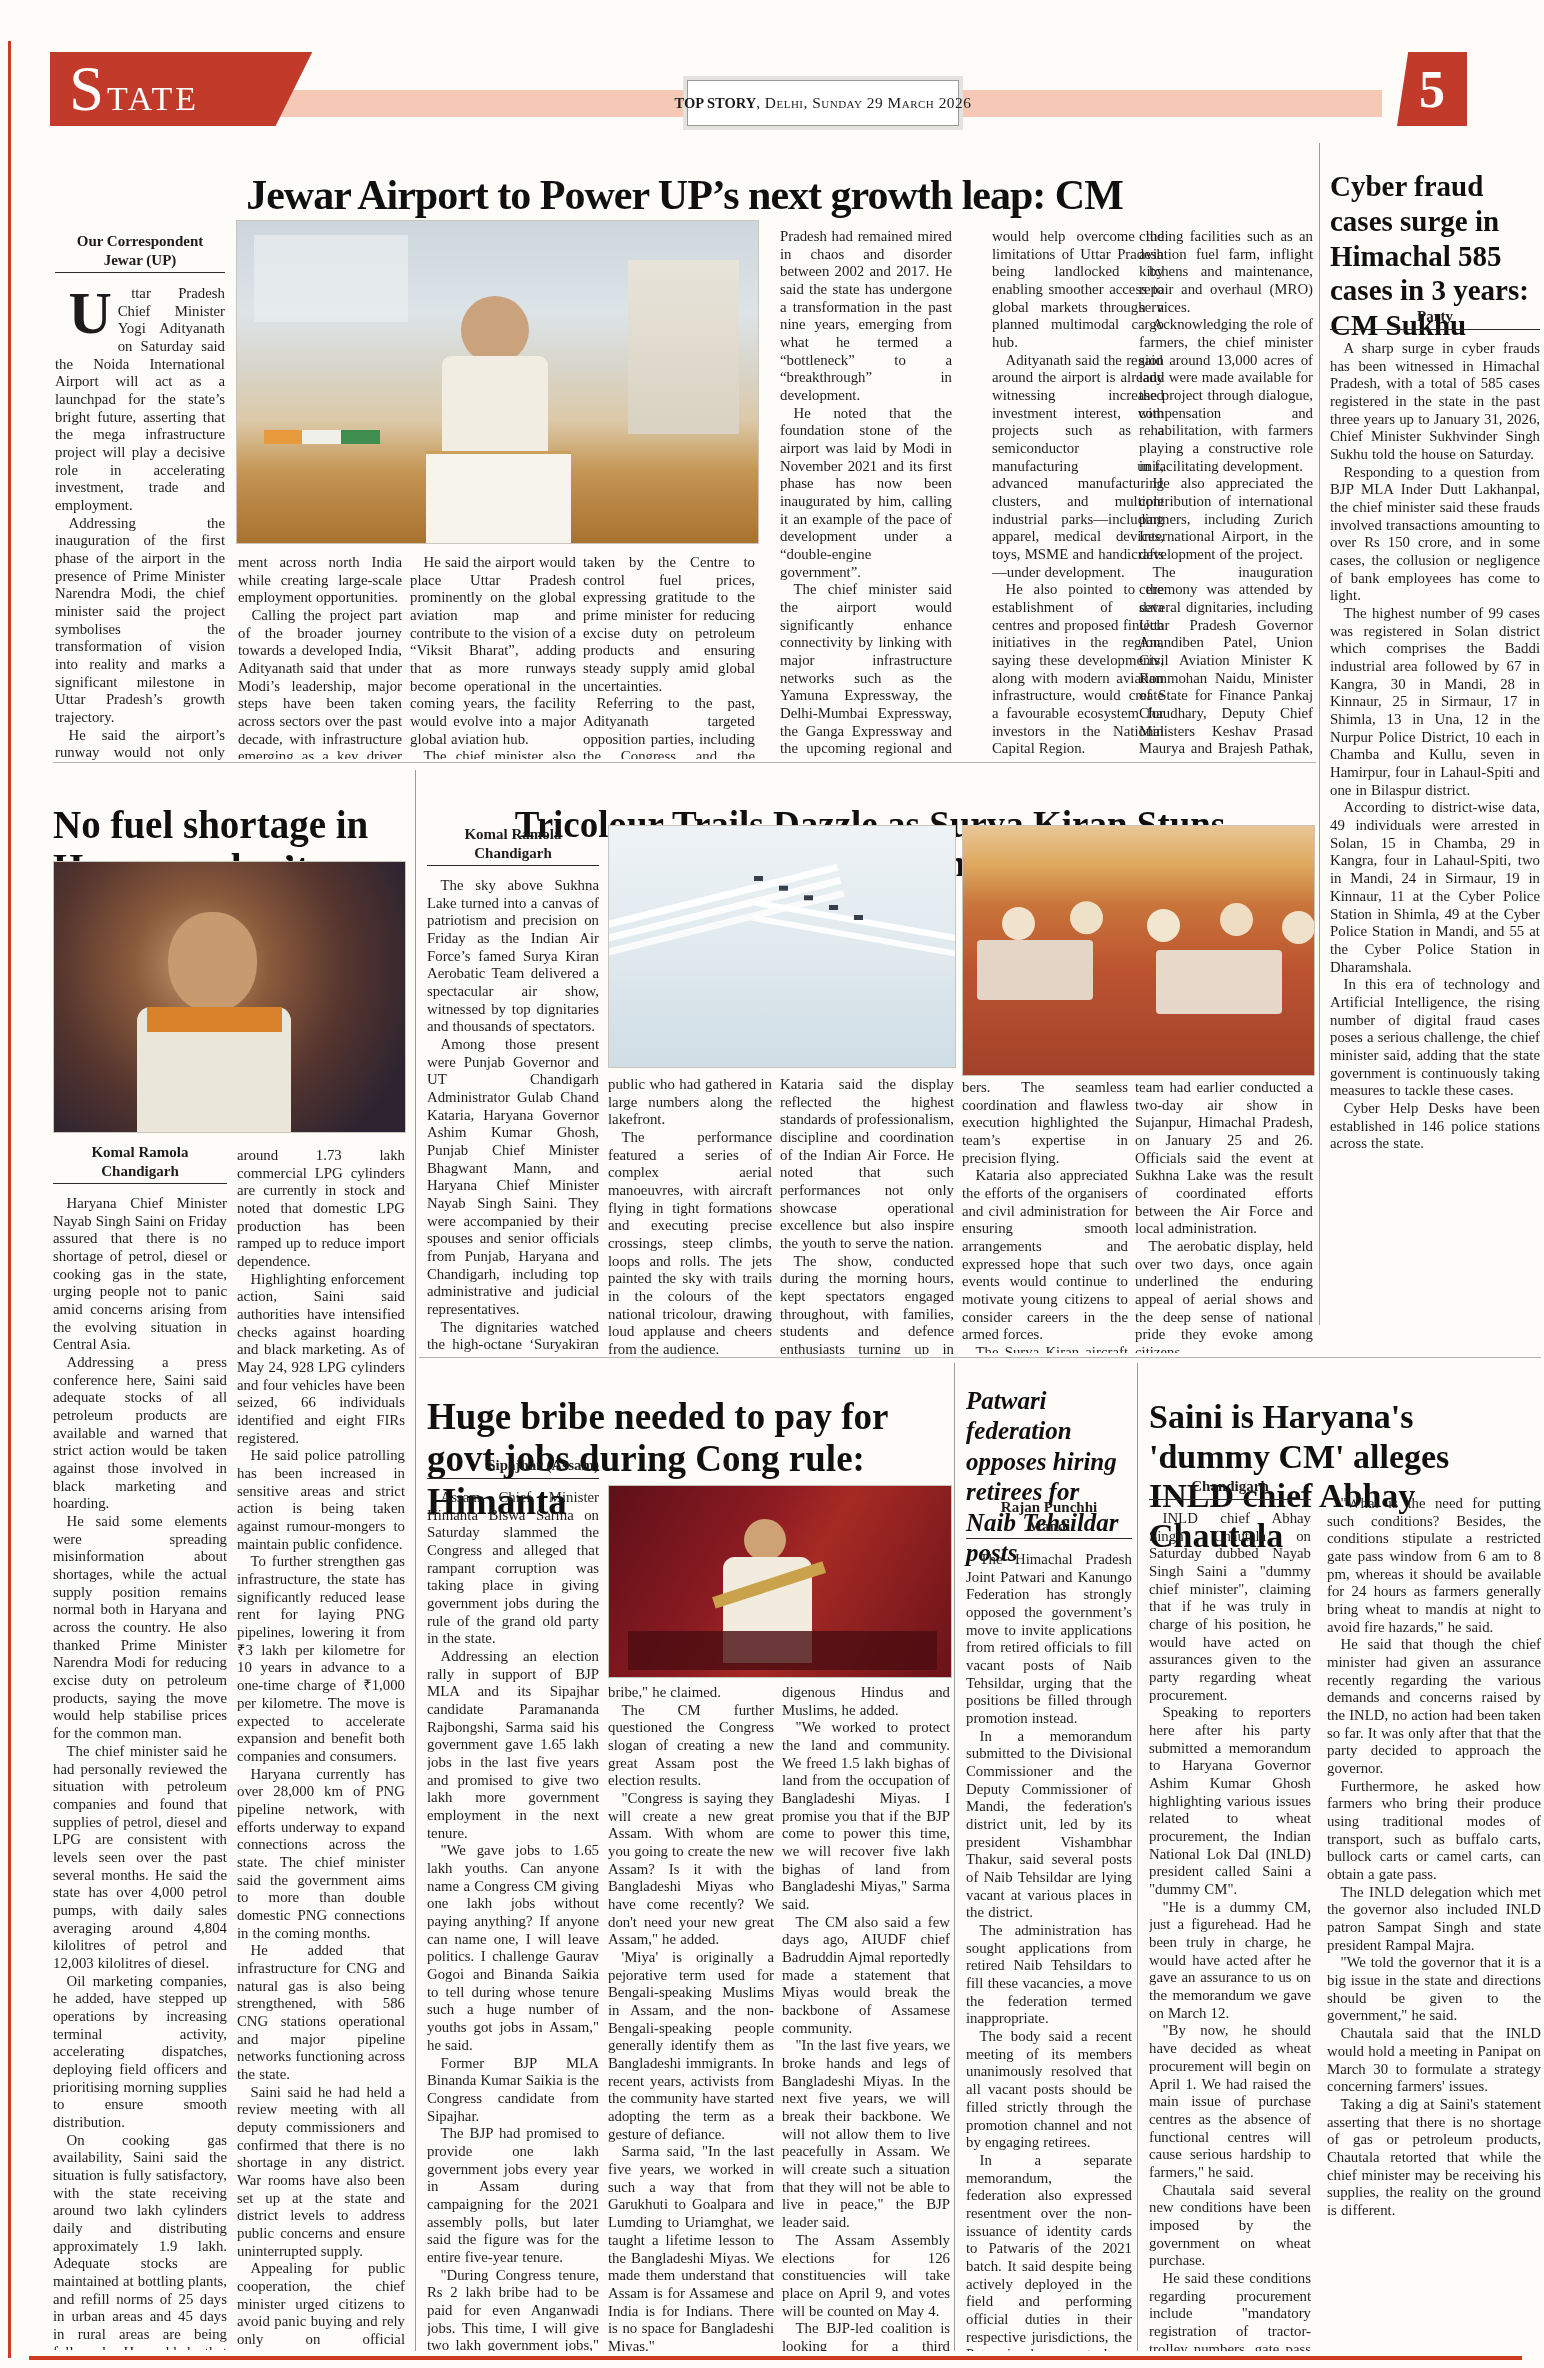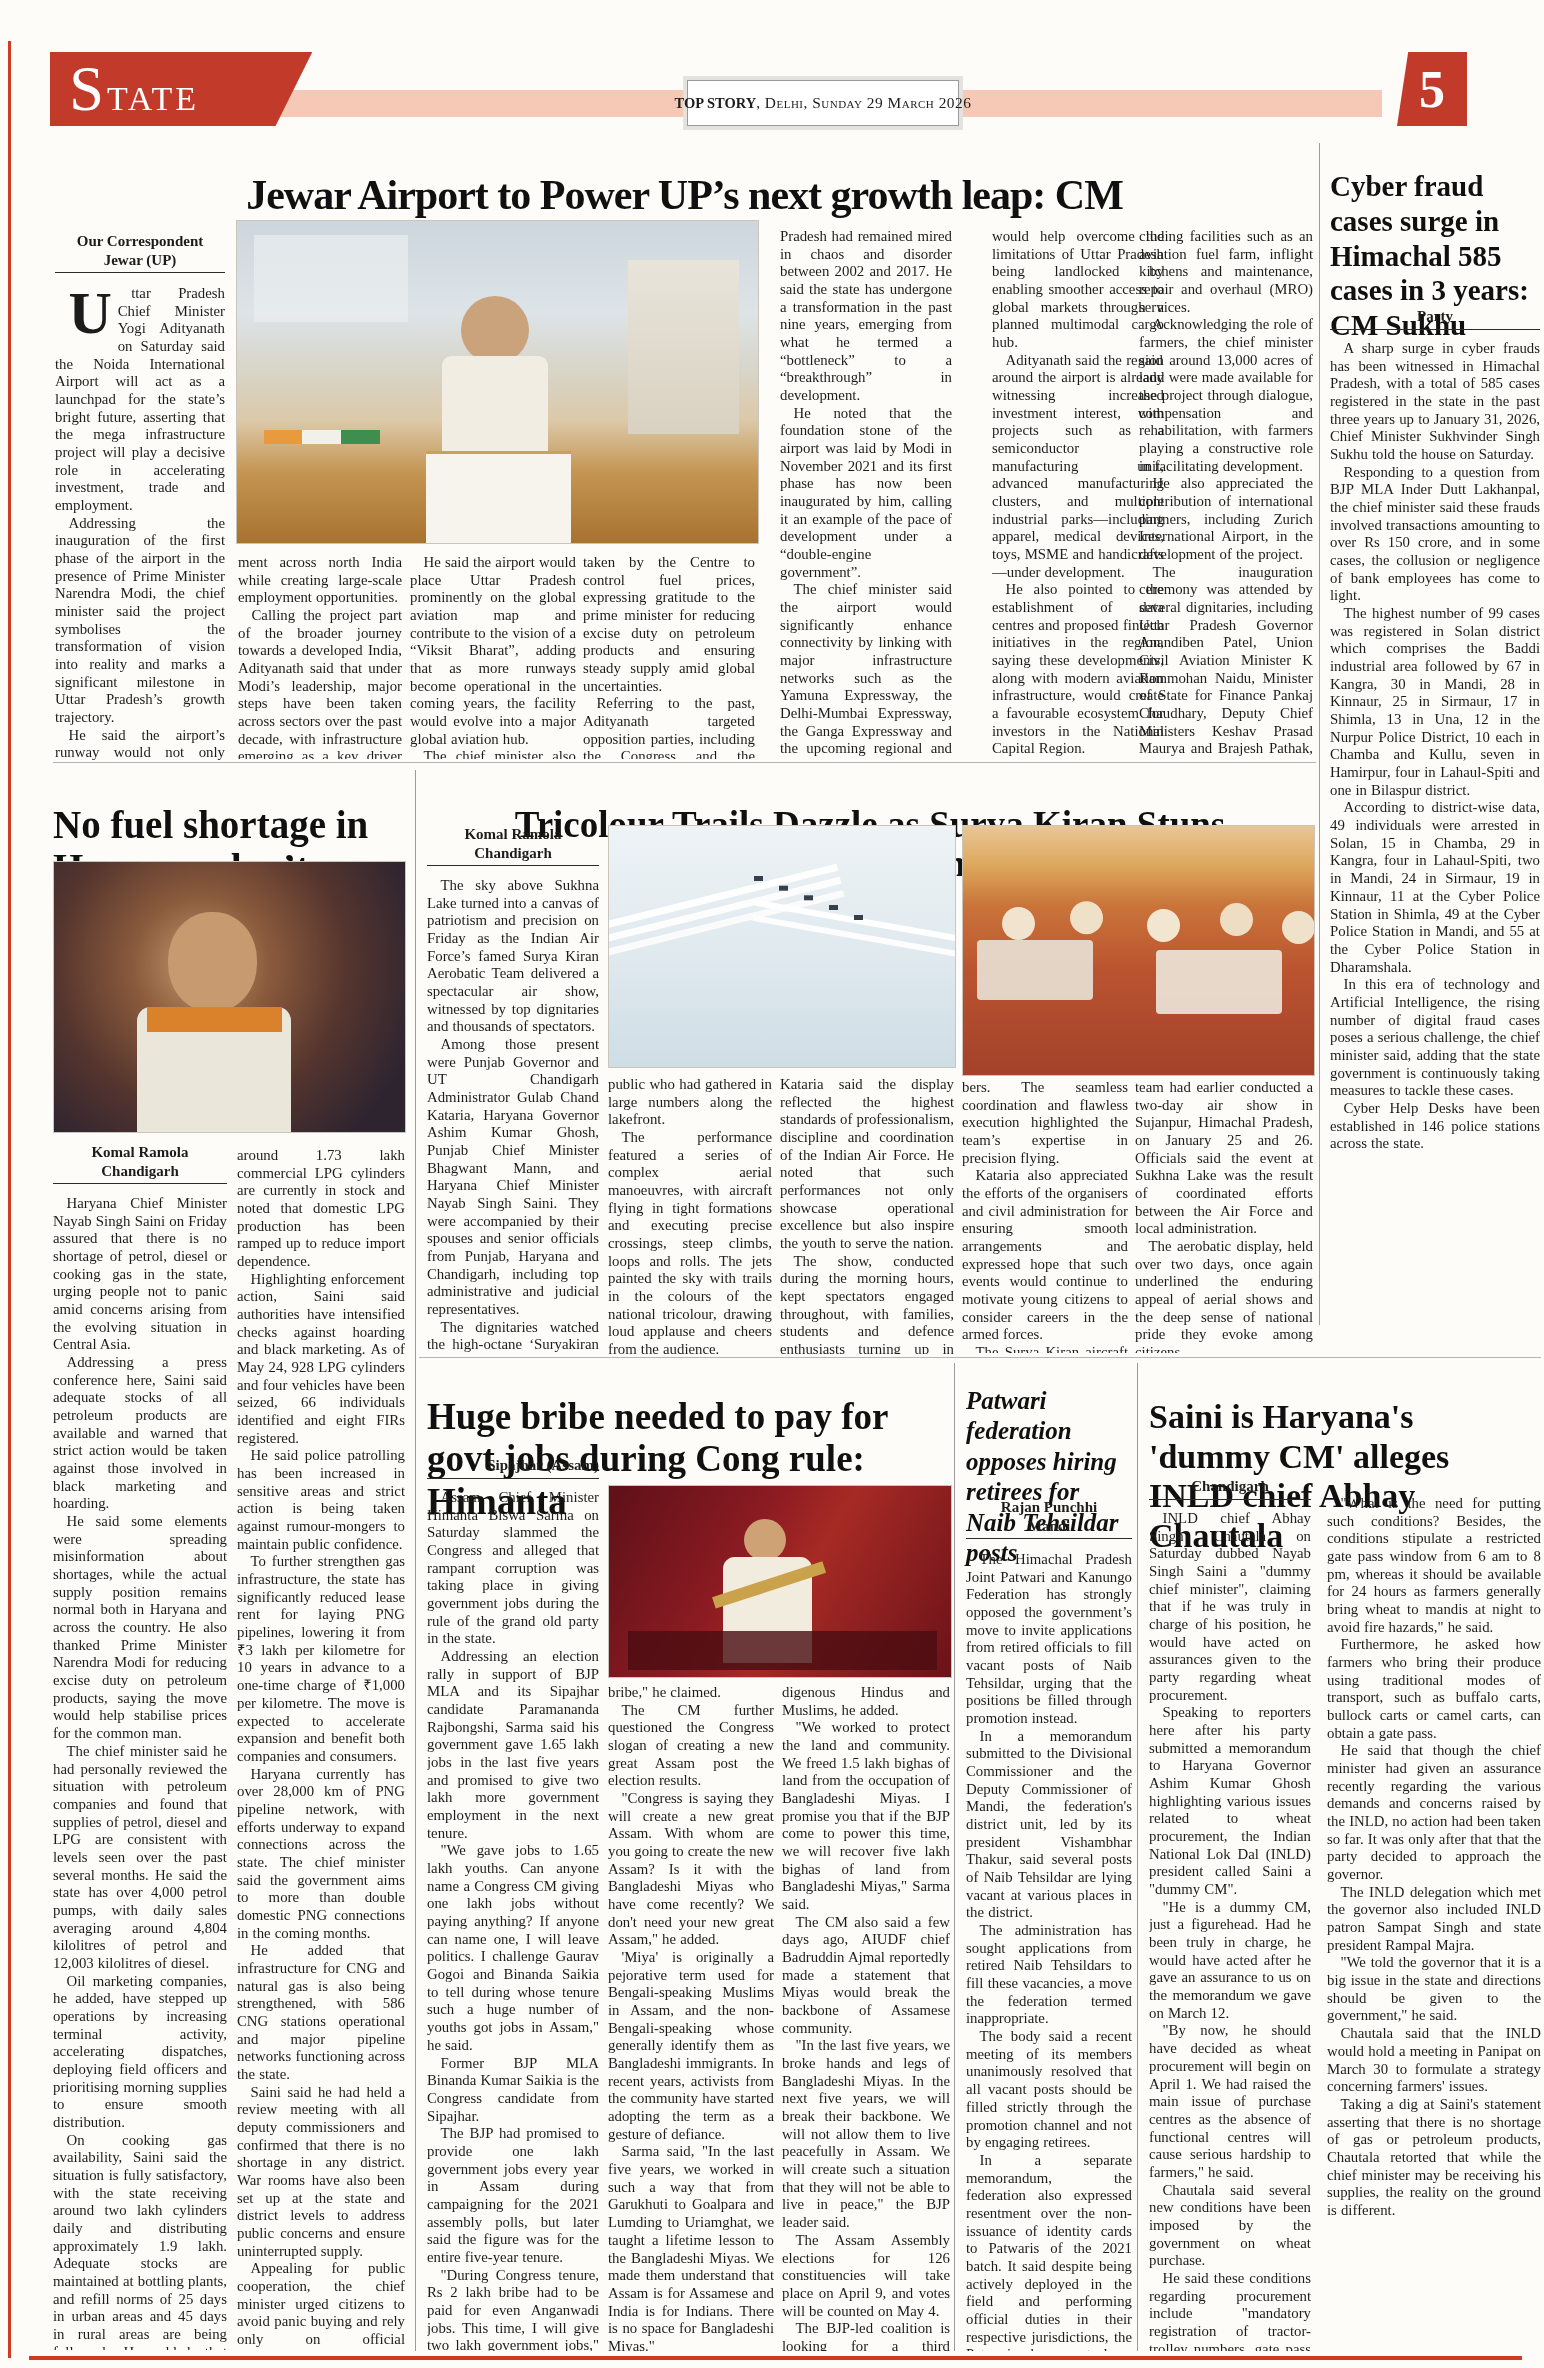--- a/index.html
+++ b/index.html
@@ -216,21 +216,21 @@
   <figure class="abs photo" style="left:608px;top:1485px;width:342px;height:191px;margin:0;background:linear-gradient(120deg,#5e1018 0%,#8c1b22 38%,#a62a24 55%,#6b1219 100%);">
     <div class="ph-shape" style="left:135px;top:33px;width:42px;height:42px;border-radius:50%;background:#cfa276;"></div>
     <div class="ph-shape" style="left:114px;top:71px;width:89px;height:106px;background:#f2ecdf;border-radius:11.6px 11.6px 0 0;"></div>
     <div class="ph-shape" style="left:102px;top:93px;width:116px;height:11.6px;background:#caa24c;transform:rotate(-18deg);"></div>
     <div class="ph-shape" style="left:19.3px;top:145px;width:309px;height:39px;background:#4a0c12;opacity:.8;"></div>
   </figure>
   <div class="abs col" style="left:608px;top:1684px;width:166px;height:667px;" data-cont="">
       <p>bribe," he claimed.</p>
       <p>The CM further questioned the Congress slogan of creating a new great Assam post the election results.</p>
       <p>"Congress is saying they will create a new great Assam. With whom are you going to create the new Assam? Is it with the Bangladeshi Miyas who have come recently? We don't need your new great Assam," he added.</p>
-      <p>'Miya' is originally a pejorative term used for Bengali-speaking Muslims in Assam, and the non-Bengali-speaking whose generally identify them as Bangladeshi immigrants. In recent years, activists from the community have started adopting the term as a gesture of defiance.</p>
+      <p>'Miya' is originally a pejorative term used for Bengali-speaking Muslims in Assam, and the non-Bengali-speaking people generally identify them as Bangladeshi immigrants. In recent years, activists from the community have started adopting the term as a gesture of defiance.</p>
       <p>Sarma said, "In the last five years, we worked in such a way that from Garukhuti to Goalpara and Lumding to Uriamghat, we taught a lifetime lesson to the Bangladeshi Miyas. We made them understand that Assam is for Assamese and India is for Indians. There is no space for Bangladeshi Miyas."</p>
     </div>
   <div class="abs col" style="left:782px;top:1684px;width:168px;height:667px;" data-cont="">
       <p>digenous Hindus and Muslims, he added.</p>
       <p>"We worked to protect the land and community. We freed 1.5 lakh bighas of land from the occupation of Bangladeshi Miyas. I promise you that if the BJP come to power this time, we will recover five lakh bighas of land from Bangladeshi Miyas," Sarma said.</p>
       <p>The CM also said a few days ago, AIUDF chief Badruddin Ajmal reportedly made a statement that Miyas would break the backbone of Assamese community.</p>
       <p>"In the last five years, we broke hands and legs of Bangladeshi Miyas. In the next five years, we will break their backbone. We will not allow them to live peacefully in Assam. We will create such a situation that they will not be able to live in peace," the BJP leader said.</p>
       <p>The Assam Assembly elections for 126 constituencies will take place on April 9, and votes will be counted on May 4.</p>
       <p>The BJP-led coalition is looking for a third consecutive term in power. This will be the first assembly election after the delimitation exercise, which was done in 2023.</p>
     </div>
@@ -261,21 +261,21 @@
   <div class="abs col" style="left:1149px;top:1510px;width:162px;height:841px;">
       <p>INLD chief Abhay Singh Chautala on Saturday dubbed Nayab Singh Saini a "dummy chief minister", claiming that if he was truly in charge of his position, he would have acted on assurances given to the party regarding wheat procurement.</p>
       <p>Speaking to reporters here after his party submitted a memorandum to Haryana Governor Ashim Kumar Ghosh highlighting various issues related to wheat procurement, the Indian National Lok Dal (INLD) president called Saini a "dummy CM".</p>
       <p>"He is a dummy CM, just a figurehead. Had he been truly in charge, he would have acted after he gave an assurance to us on the memorandum we gave on March 12.</p>
       <p>"By now, he should have decided as wheat procurement will begin on April 1. We had raised the main issue of purchase centres as the absence of functional centres will cause serious hardship to farmers," he said.</p>
       <p>Chautala said several new conditions have been imposed by the government on wheat purchase.</p>
       <p>He said these conditions regarding procurement include "mandatory registration of tractor-trolley numbers, gate pass collection at mandis in-person, biometric verification..."</p>
     </div>
   <div class="abs col" style="left:1327px;top:1495px;width:214px;height:856px;">
       <p>"What is the need for putting such conditions? Besides, the conditions stipulate a restricted gate pass window from 6 am to 8 pm, whereas it should be available for 24 hours as farmers generally bring wheat to mandis at night to avoid fire hazards," he said.</p>
+      <p>He said that though the chief minister had given an assurance recently regarding the various demands and concerns raised by the INLD, no action had been taken so far. It was only after that that the party decided to approach the governor.</p>
       <p>Furthermore, he asked how farmers who bring their produce using traditional modes of transport, such as buffalo carts, bullock carts or camel carts, can obtain a gate pass.</p>
-      <p>He said that though the chief minister had given an assurance recently regarding the various demands and concerns raised by the INLD, no action had been taken so far. It was only after that that the party decided to approach the governor.</p>
       <p>The INLD delegation which met the governor also included INLD patron Sampat Singh and state president Rampal Majra.</p>
       <p>"We told the governor that it is a big issue in the state and directions should be given to the government," he said.</p>
       <p>Chautala said that the INLD would hold a meeting in Panipat on March 30 to formulate a strategy concerning farmers' issues.</p>
       <p>Taking a dig at Saini's statement asserting that there is no shortage of gas or petroleum products, Chautala retorted that while the chief minister may be receiving his supplies, the reality on the ground is different.</p>
     </div>
 </section>
 
 
 </body></html>

